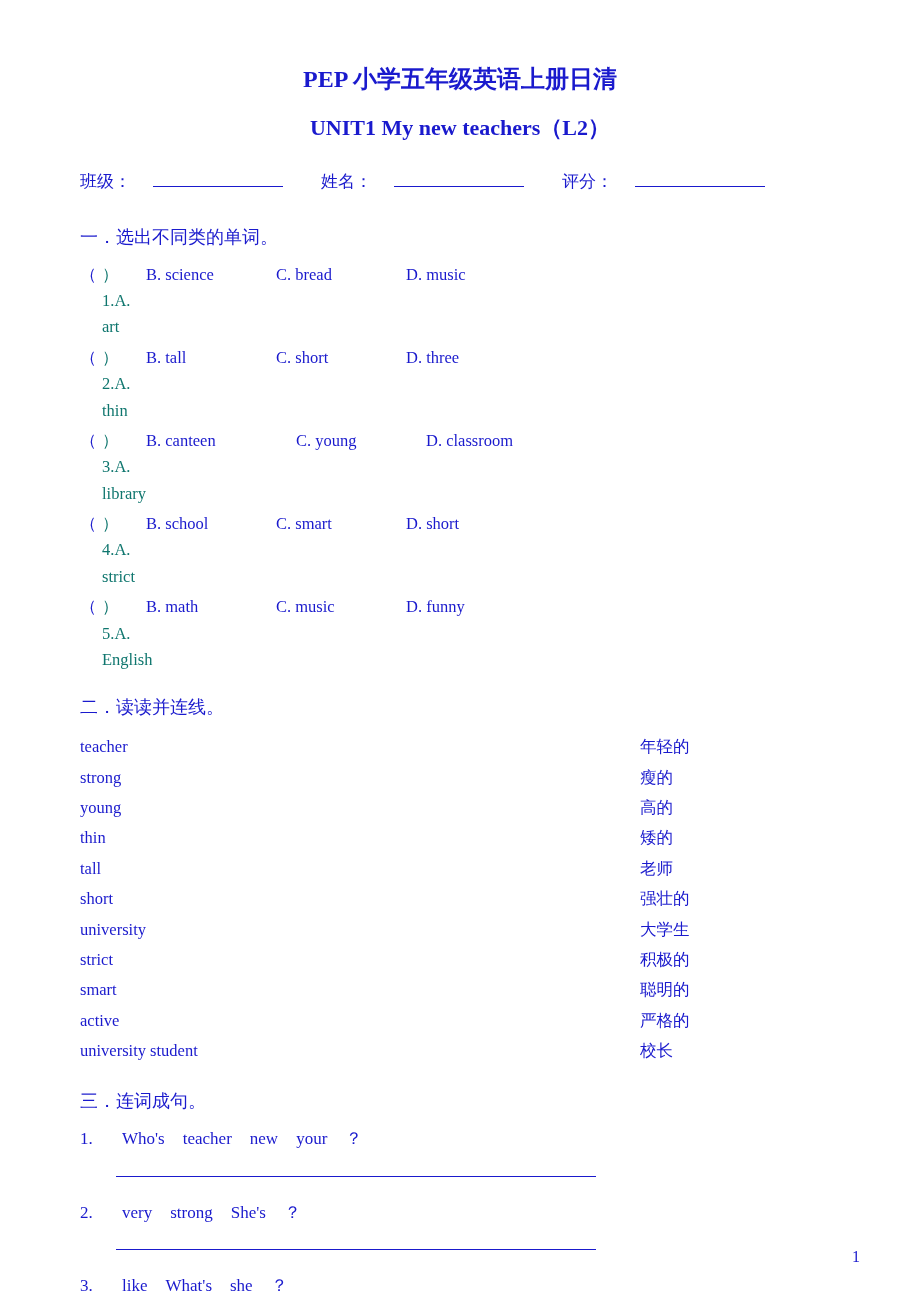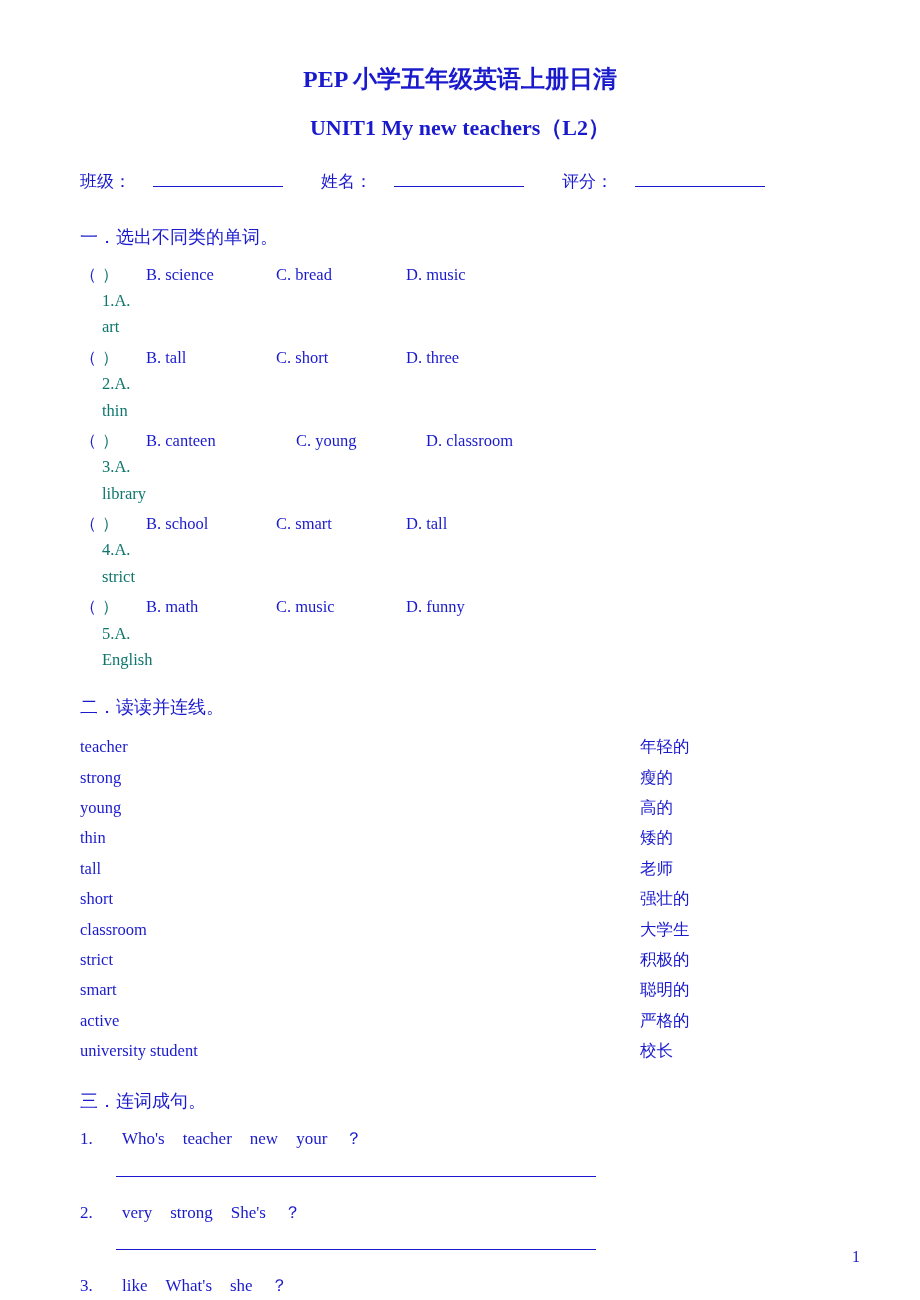--- a/index.html
+++ b/index.html
@@ -172,21 +172,21 @@
     <span class="item-num">）3.A. library</span>
     <span class="choice-wide">B. canteen</span>
     <span class="choice">C. young</span>
     <span class="choice">D. classroom</span>
   </div>
   <div class="exercise-row">
     <span class="paren">（</span>
     <span class="item-num">）4.A. strict</span>
     <span class="choice">B. school</span>
     <span class="choice">C. smart</span>
-    <span class="choice">D. tall</span>
+    <span class="choice">D. short</span>
   </div>
   <div class="exercise-row">
     <span class="paren">（</span>
     <span class="item-num">）5.A. English</span>
     <span class="choice">B. math</span>
     <span class="choice">C. music</span>
     <span class="choice">D. funny</span>
   </div>
 </div>
 
@@ -211,21 +211,21 @@
       <div class="match-right">矮的</div>
 
       <div class="match-left">tall</div>
       <div class="match-mid"></div>
       <div class="match-right">老师</div>
 
       <div class="match-left">short</div>
       <div class="match-mid"></div>
       <div class="match-right">强壮的</div>
 
-      <div class="match-left">classroom</div>
+      <div class="match-left">university</div>
       <div class="match-mid"></div>
       <div class="match-right">大学生</div>
 
       <div class="match-left">strict</div>
       <div class="match-mid"></div>
       <div class="match-right">积极的</div>
 
       <div class="match-left">smart</div>
       <div class="match-mid"></div>
       <div class="match-right">聪明的</div>

